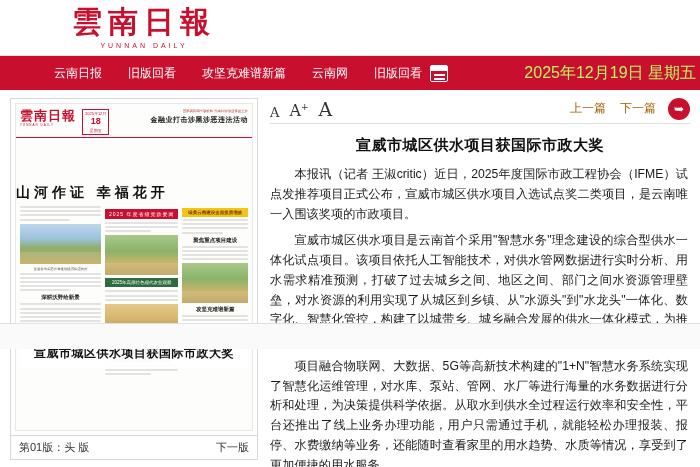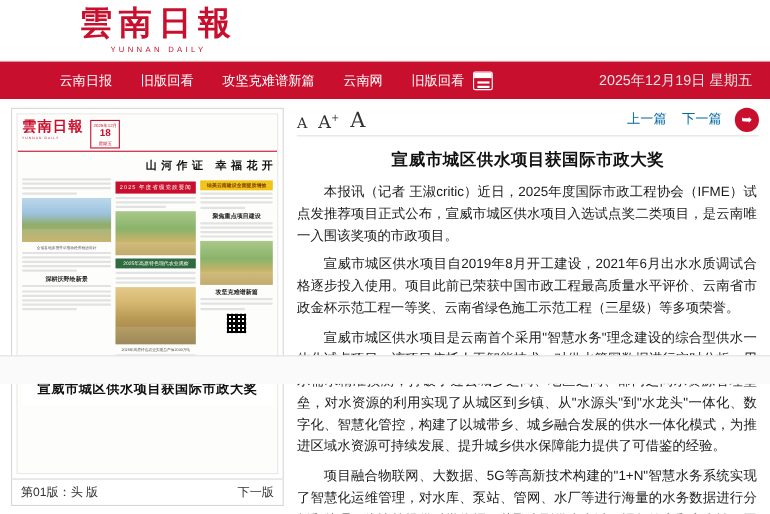--- a/index.html
+++ b/index.html
@@ -80,23 +80,23 @@
   }
   .cal-icon::after {
     content: "";
     position: absolute; left: 3px; top: 8px;
     width: 11px; height: 2px;
     background: #ffffff;
     box-shadow: 0 4px 0 0 #ffffff;
   }
   .nav-date {
     position: absolute;
-    right: 16px;
-    font-size: 13px;
-    color: #e5e5e5;
+    right: 4px;
+    font-size: 16px;
+    color: #bef264;
   }
 
   
   .content {
     display: flex;
     padding: 8px 10px 0 10px;
     height: 377px;
   }
 
   
@@ -155,27 +155,28 @@
   .p-redline { font-size: 3.4px; color: #b03030; line-height: 1.3; }
   .p-toptitle {
     font-family: "DejaVu Serif", serif;
     font-size: 7px;
     font-weight: bold;
     color: #1a1a1a;
     margin-top: 2px;
     letter-spacing: 0.5px;
   }
   .p-bigtitle {
-    text-align: right;
-    font-family: "DejaVu Serif", serif;
-    font-size: 10px;
+    text-align: left;
+    font-family: "DejaVu Serif", serif;
+    font-size: 14px;
     font-weight: bold;
     color: #111111;
     letter-spacing: 4px;
     padding: 6px 0 4px 0;
+    margin-top: 40px;
   }
   .p-cols {
     display: flex;
     padding: 0 4px;
     gap: 4px;
   }
   .p-col { flex: 1; }
   .p-col.c1 { flex: 1.05; }
   .p-col.c2 { flex: 0.95; }
   .p-col.c3 { flex: 0.85; }
@@ -302,21 +303,21 @@
   .font-sizes { display: flex; align-items: flex-end; gap: 10px; color: #333; }
   .fs-a { font-family: "DejaVu Serif", serif; color: #333; cursor: pointer; }
   .fs-1 { font-size: 13px; }
   .fs-2 { font-size: 16px; }
   .fs-2 sup { font-size: 9px; }
   .fs-3 { font-size: 19px; }
   .prevnext {
     margin-left: auto;
     margin-right: 34px;
     font-size: 12px;
-    color: #0369a1;
+    color: #a16207;
     display: flex;
     gap: 14px;
   }
   .prevnext span { cursor: pointer; }
   .share-btn {
     position: absolute;
     right: 0; top: 0;
     width: 22px; height: 22px;
     border-radius: 50%;
     background: #c8102e;
@@ -386,20 +387,24 @@
 
           <div class="p-masthead">
             <div>
               <div class="p-logo">雲南日報</div>
               <div class="p-logo-en">YUNNAN DAILY</div>
             </div>
             <div class="p-datebox">
               <span>2025年12月</span>
               <span class="big">18</span>
               <span>星期五</span>
+            </div>
+            <div class="p-headright">
+              <div class="p-redline">国家级新闻出版机构 云南日报报业集团主办</div>
+              <div class="p-toptitle">金融业打击涉黑涉恶违法活动</div>
             </div>
           </div>
 
           <div class="p-bigtitle">山河作证 幸福花开</div>
 
           <div class="p-cols">
             <div class="p-col c1">
               <div class="p-line"></div>
               <div class="p-line"></div>
               <div class="p-line"></div>
@@ -478,21 +483,20 @@
           <span>上一篇</span>
           <span>下一篇</span>
         </div>
         <div class="share-btn">➥</div>
       </div>
 
       <div class="article-title">宣威市城区供水项目获国际市政大奖</div>
 
       <div class="article-body">
         <p>本报讯（记者 王淑critic）近日，2025年度国际市政工程协会（IFME）试点发推荐项目正式公布，宣威市城区供水项目入选试点奖二类项目，是云南唯一入围该奖项的市政项目。</p>
-        <p>宣威市城区供水项目自2019年8月开工建设，2021年6月出水水质调试合格逐步投入使用。项目此前已荣获中国市政工程最高质量水平评价、云南省市政金杯示范工程一等奖、云南省绿色施工示范工程（三星级）等多项荣誉。</p>
         <p>宣威市城区供水项目是云南首个采用"智慧水务"理念建设的综合型供水一体化试点项目。该项目依托人工智能技术，对供水管网数据进行实时分析、用水需求精准预测，打破了过去城乡之间、地区之间、部门之间水资源管理壁垒，对水资源的利用实现了从城区到乡镇、从"水源头"到"水龙头"一体化、数字化、智慧化管控，构建了以城带乡、城乡融合发展的供水一体化模式，为推进区域水资源可持续发展、提升城乡供水保障能力提供了可借鉴的经验。</p>
         <p>项目融合物联网、大数据、5G等高新技术构建的"1+N"智慧水务系统实现了智慧化运维管理，对水库、泵站、管网、水厂等进行海量的水务数据进行分析和处理，为决策提供科学依据。从取水到供水全过程运行效率和安全性，平台还推出了线上业务办理功能，用户只需通过手机，就能轻松办理报装、报停、水费缴纳等业务，还能随时查看家里的用水趋势、水质等情况，享受到了更加便捷的用水服务。</p>
       </div>
     </div>
   </div>
 
   <div class="bottombar"></div>
 </div>
 
 </body></html>

